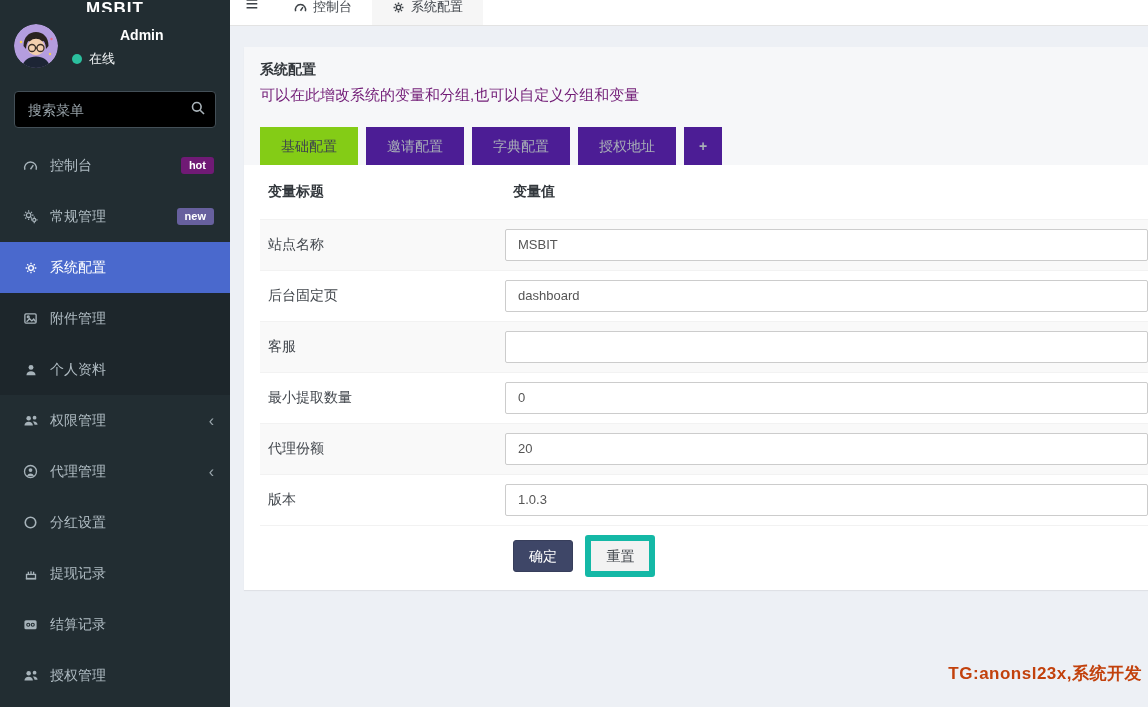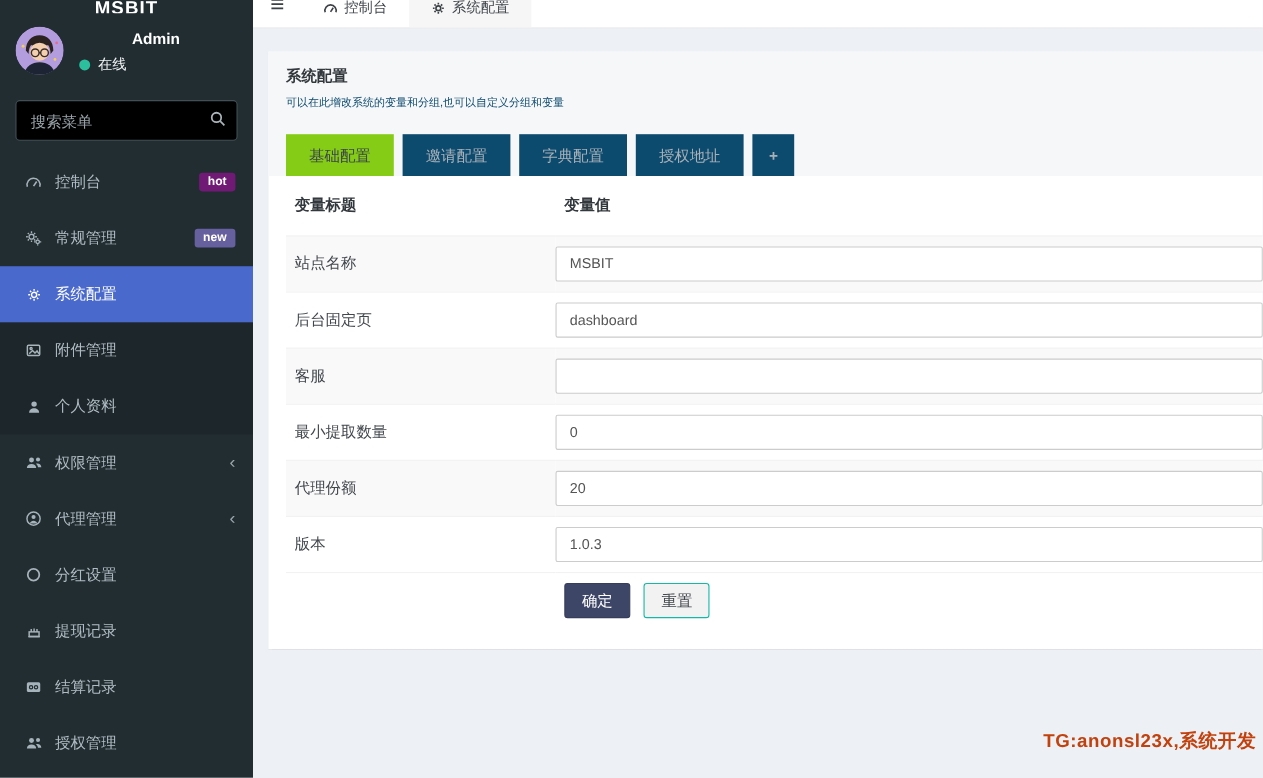--- a/index.html
+++ b/index.html
@@ -49,44 +49,44 @@
   .ntab .ic { color:#3c4146; display:inline-flex; margin-top:-10px; }
   .ntab .tlabel { margin-top:-11px; }
   .ntab.active { background:#f6f6f6; }
 
   
   .content { position:absolute; left:230px; right:0; top:26px; bottom:0; background:#edf0f5; }
   .panel { margin:21px 0 0 14px; height:543px; background:#fff;
     box-shadow:0 1px 1px rgba(0,0,0,0.06); }
   .panel-heading { background:#f6f7f9; padding:14px 16px 0 16px; }
   .p-title { font-size:14px; font-weight:bold; color:#33383d; }
-  .p-sub { font-size:10px; color:#0c4a6e; margin-top:7px; }
+  .p-sub { font-size:15px; color:#701a75; margin-top:7px; }
   .ptabs { display:flex; gap:8px; margin-top:22px; }
-  .ptab { height:38px; line-height:38px; padding:0 21px; background:#0c4a6e;
+  .ptab { height:38px; line-height:38px; padding:0 21px; background:#4c1d95;
     color:#a9b0b7; font-size:14px; cursor:pointer; }
   .ptab.active { background:#84cc16; color:#3e454c; }
   .ptab.plus { padding:0 15px; font-weight:bold; }
 
   .panel-body { padding:0 0 0 16px; }
   table.cfg { width:100%; border-collapse:collapse; }
   .cfg th { text-align:left; font-size:14px; font-weight:bold; color:#33383d;
     height:54px; padding-left:8px; }
   .cfg td.lab { width:245px; font-size:14px; color:#42474d; padding-left:8px; }
   .cfg tbody tr { border-top:1px solid #f2f2f2; height:50px; }
   .cfg tbody tr:last-child { border-bottom:1px solid #f2f2f2; }
   .cfg tbody tr:nth-child(odd) { background:#f9f9f9; }
   .cfg td.val { padding:9px 0; }
   .cfg input { display:block; width:100%; height:32px; border:1px solid #cccccc;
     border-radius:2px; background:#fff; color:#555; font-size:13px; padding:0 12px;
     outline:none; font-family:"Liberation Sans","DejaVu Sans",sans-serif; }
   .btnrow { margin-left:253px; padding:9px 0; }
   .btn { display:inline-block; font-size:14px; border-radius:3px; cursor:pointer;
     padding:7px 15px; line-height:1.2;text-align:right; }
   .btn-ok { background:#3e4667; border:1px solid #373e5b; color:#fff; }
-  .btn-reset { background:#f2f2f2; border:1px solid #14b8a6; color:#42474d; margin-left:8px; }
+  .btn-reset { background:#f2f2f2; border:6px solid #14b8a6; color:#42474d; margin-left:8px; }
 
   .watermark { position:absolute; right:6px; bottom:22px; color:#c2410c;
     font-weight:bold; font-size:17px; letter-spacing:0.5px; }
   svg { display:block; }
 </style>
 </head>
 <body>
 
 <div class="sidebar">
   <div class="logo"><span>MSBIT</span></div>

